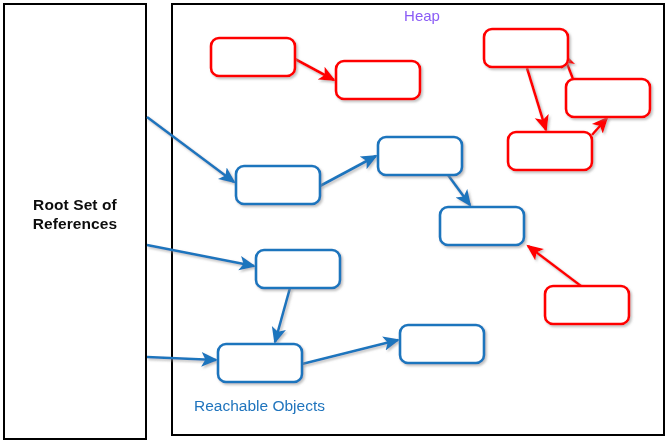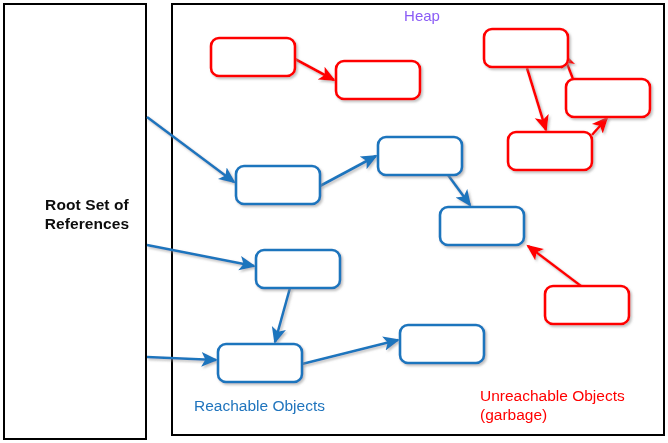--- a/index.html
+++ b/index.html
@@ -13,21 +13,21 @@
 
   
   .panel{position:absolute;background:#ffffff;border:2px solid #000000;box-sizing:border-box;}
   #root-panel{left:3px;  top:3px; width:144px; height:437px;}
   #heap-panel{left:171px;top:3px; width:494px; height:433px;}
 
   
   .lbl{position:absolute;white-space:pre;line-height:1.22;}
   #root-label{
     left:3px;top:196px;width:144px;text-align:center;
-    font-size:15.5px;font-weight:bold;color:#0d0d0d;letter-spacing:.1px;padding-left:12px;
+    font-size:15.5px;font-weight:bold;color:#0d0d0d;letter-spacing:.1px;
   }
   #heap-label{
     left:390px;top:7px;width:64px;text-align:center;
     font-size:15px;color:#8b5cf6;
   }
   #reachable-label{
     left:194px;top:397px;font-size:15.5px;color:#1f74bd;
   }
   #unreachable-label{
     left:480px;top:386px;font-size:15.5px;color:#ff0000;line-height:1.25;
@@ -94,16 +94,14 @@
       </g>
   </svg>
 
   <div class="lbl" id="root-label">Root Set of
 References</div>
 
   <div class="lbl" id="heap-label">Heap</div>
 
   <div class="lbl" id="reachable-label">Reachable Objects</div>
 
-  <div class="lbl" id="unreachable-label">Unreachable Objects
-(garbage)</div>
 
 </div>
 
 </body></html>

